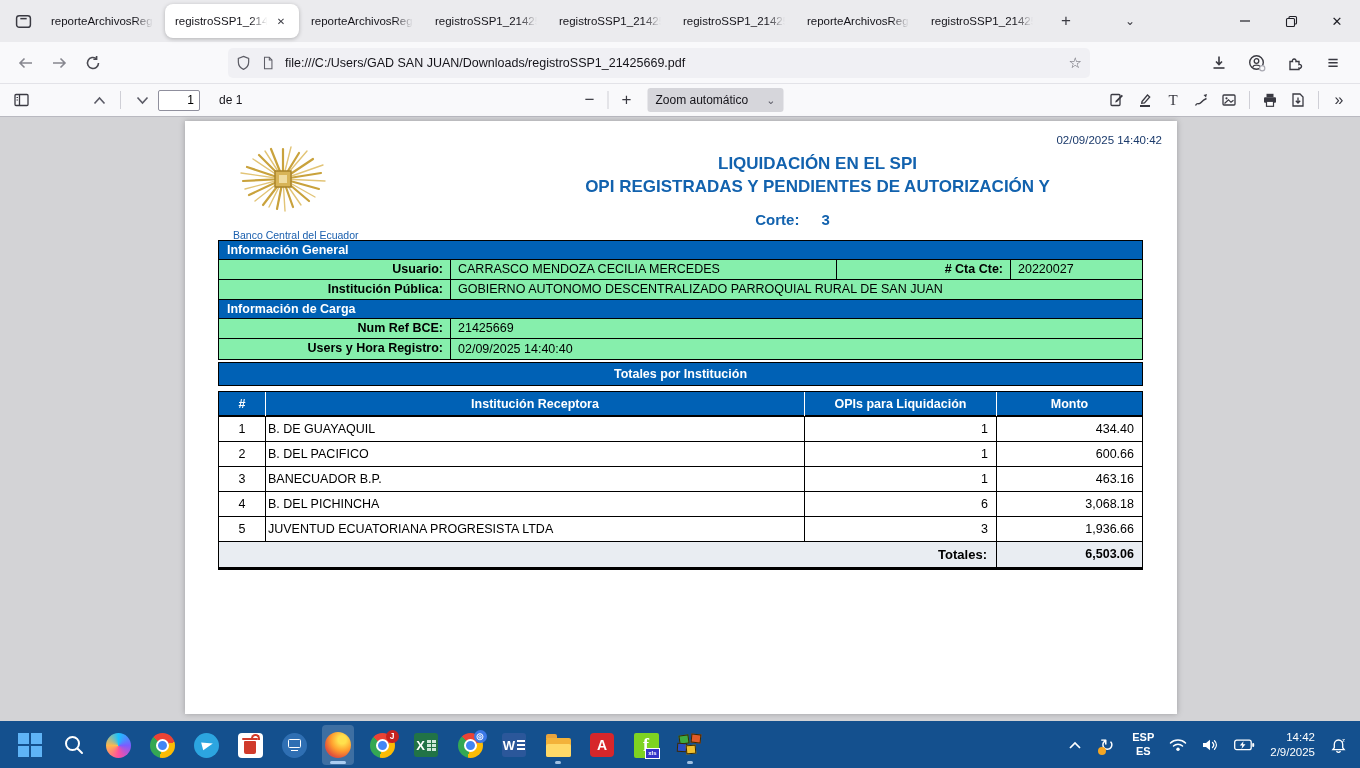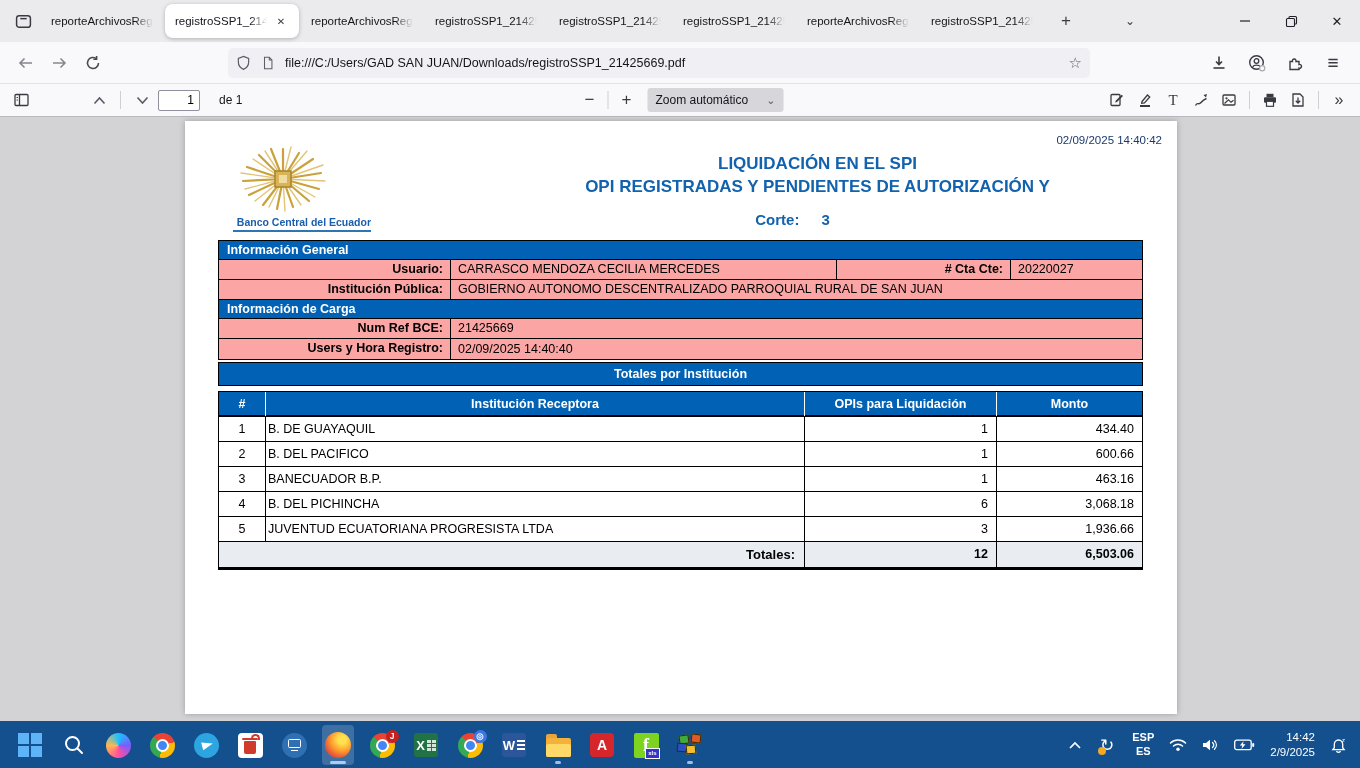--- a/index.html
+++ b/index.html
@@ -40,26 +40,26 @@
   .pdf-right { margin-left:auto; display:flex; align-items:center; gap:2px;}
 
   
   .viewer { position:relative; height:604px; background:#d3d3d6; }
   .pdfpage { position:absolute; left:185px; top:4px; width:992px; height:593px; background:#fff; box-shadow:0 0 6px rgba(0,0,0,.25);}
   .doc-stamp { position:absolute; top:13px; right:15px; font-size:11.5px; color:#1b3a6b;}
   .doc-title { position:absolute; left:150px; top:31px; width:965px; text-align:center; color:#1262ae; font-weight:bold; font-size:17px; line-height:23px;}
   .doc-corte { position:absolute; left:125px; top:90px; width:965px; text-align:center; color:#1262ae; font-weight:bold; font-size:15px;}
   .doc-corte .corte-val { margin-left:22px; }
   .logo-wrap { position:absolute; left:48px; top:24px; width:150px;}
-  .logo-caption { margin-top:3px; width:138px; text-align:right; color:#1a5fae; font-weight:bold; font-size:10.5px; border-bottom:2.5px solid #2e75b6; padding-bottom:2px;}
+  .logo-caption { margin-top:16px; width:138px; text-align:left; color:#1a5fae; font-weight:normal; font-size:10.5px; border-bottom:2.5px solid #2e75b6; padding-bottom:2px;}
 
   .doc-table { position:absolute; left:33px; width:925px; font-size:12.5px; color:#000;}
   .t-info { top:119px; border:1px solid #000;}
   .sec-bar { height:19px; background:#0061b5; color:#fff; font-weight:bold; line-height:18px; padding-left:8px; border-bottom:1px solid #000; font-size:12.5px;}
-  .info-row { height:20px; display:flex; align-items:center; background:#fca5a5; border-bottom:1px solid #000;}
+  .info-row { height:20px; display:flex; align-items:center; background:#86efac; border-bottom:1px solid #000;}
   .info-row:last-child { border-bottom:none; }
   .ilabel { width:232px; text-align:right; font-weight:bold; padding-right:7px; border-right:1px solid #000; height:100%; line-height:19px;}
   .ival { padding-left:7px; flex:1; line-height:19px;}
   .ival-fixed { width:385px; flex:none; }
   .ctalabel { width:175px; text-align:right; font-weight:bold; padding-right:7px; border-left:1px solid #000; border-right:1px solid #000; height:100%; line-height:19px;}
 
   .t-res { top:241px; }
   .res-title { height:24px; background:#0061b5; border:1px solid #000; color:#fff; font-weight:bold; text-align:center; line-height:23px; font-size:12.5px;}
   .res-head { margin-top:5px; height:26px; display:flex; background:#0061b5; border:1px solid #000; border-bottom:2px solid #000; color:#fff; font-weight:bold; align-items:center; text-align:center; font-size:12.5px;}
   .res-head .hc { line-height:24px; }
@@ -424,21 +424,20 @@
         <span class="rc4">3,068.18</span>
       </div>
       <div class="res-row">
         <span class="rc1">5</span>
         <span class="rc2">JUVENTUD ECUATORIANA PROGRESISTA LTDA</span>
         <span class="rc3">3</span>
         <span class="rc4">1,936.66</span>
       </div>
       <div class="res-total">
         <span class="tc-label">Totales:</span>
-        <span class="tc3">12</span>
         <span class="tc4">6,503.06</span>
       </div>
     </div>
 
   </div>
 </div>
 
 <div class="taskbar">
   <div class="tb-icons">
     <div class="tb-slot">

